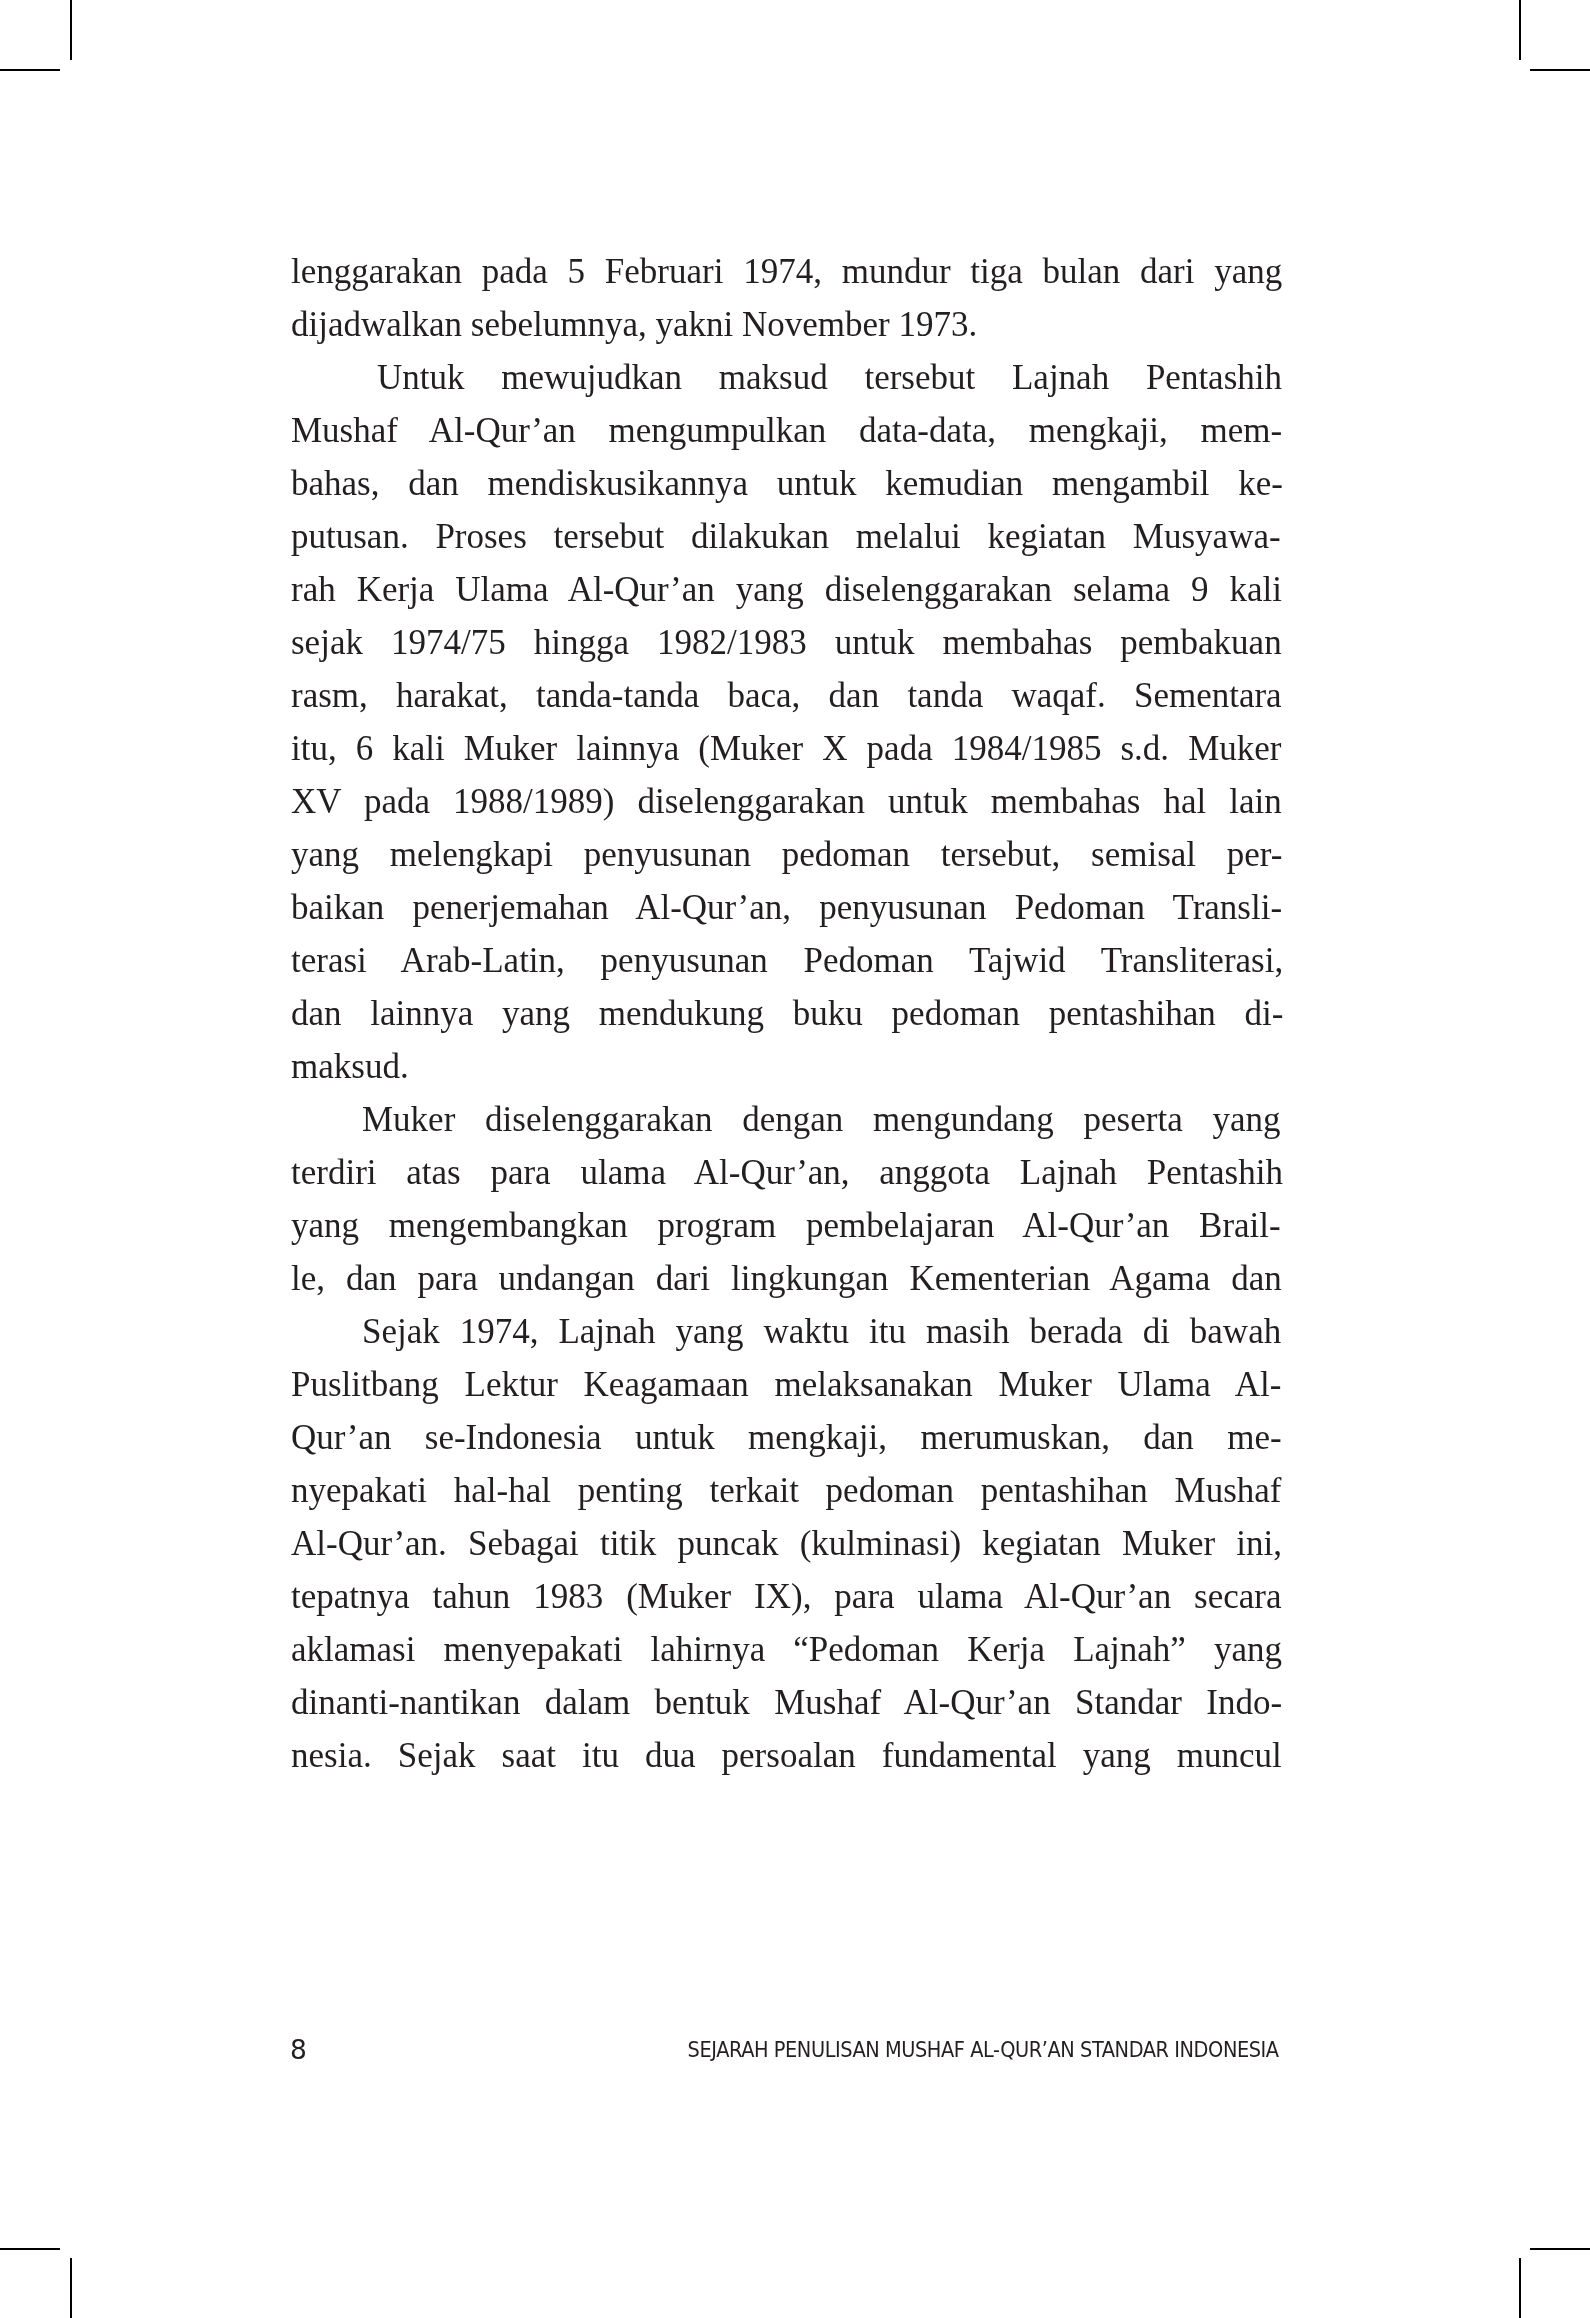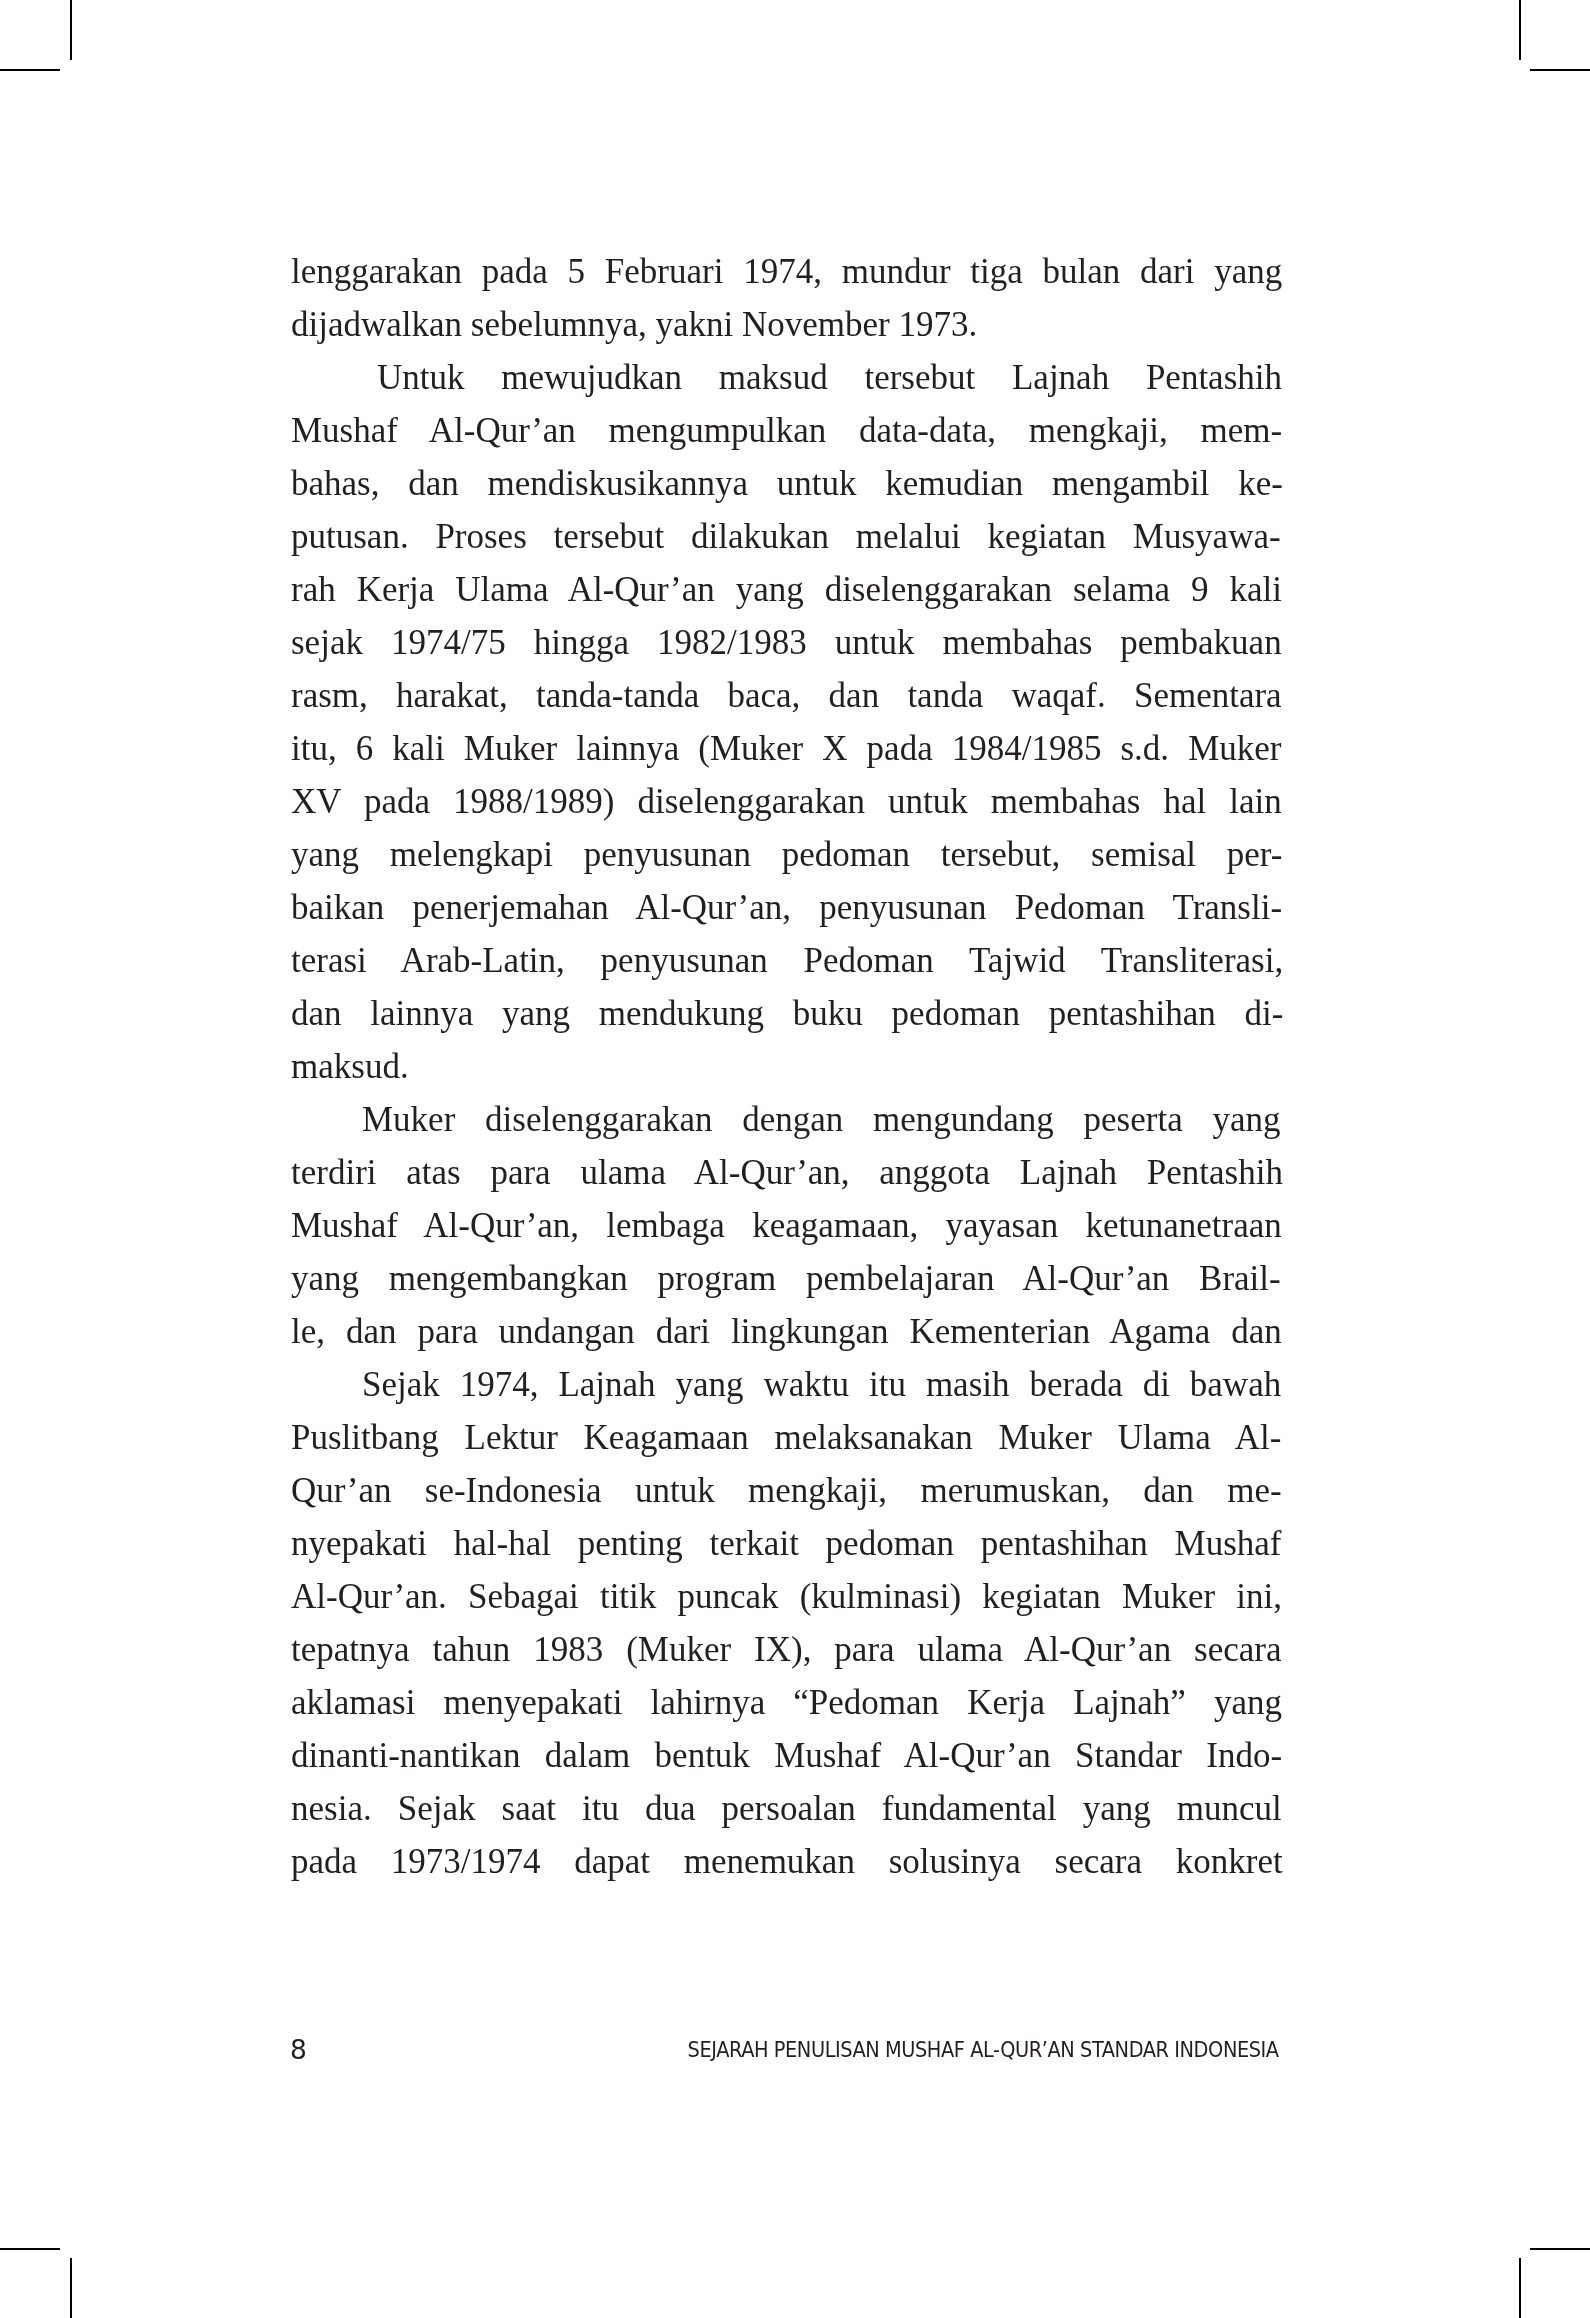--- a/index.html
+++ b/index.html
@@ -58,36 +58,34 @@
     <span class="line" style="display: block; width: auto; word-spacing: 22px; text-align: left; text-align-last: left;">yang melengkapi penyusunan pedoman tersebut, semisal per-</span>
     <span class="line" style="display: block; width: auto; word-spacing: 19.5px; text-align: left; text-align-last: left;">baikan penerjemahan Al-Qur’an, penyusunan Pedoman Transli-</span>
     <span class="line" style="display: block; width: auto; word-spacing: 27px; text-align: left; text-align-last: left;">terasi Arab-Latin, penyusunan Pedoman Tajwid Transliterasi,</span>
     <span class="line" style="display: block; width: auto; word-spacing: 20px; text-align: left; text-align-last: left;">dan lainnya yang mendukung buku pedoman pentashihan di-</span>
     <span class="line last">maksud.</span>
   </p>
 
   <p style="margin:0">
     <span class="line indent" style="display: block; width: auto; word-spacing: 21px; text-align: left; text-align-last: left;">Muker diselenggarakan dengan mengundang peserta yang</span>
     <span class="line" style="display: block; width: auto; word-spacing: 21px; text-align: left; text-align-last: left;">terdiri atas para ulama Al-Qur’an, anggota Lajnah Pentashih</span>
-    <span class="line" style="display: block; width: auto; word-spacing: 18.5px; text-align: left; text-align-last: left;">Mushaf Al-Qur’an, lembaga keagamaan, yayasan ketunanetraan</span>
     <span class="line" style="display: block; width: auto; word-spacing: 21px; text-align: left; text-align-last: left;">yang mengembangkan program pembelajaran Al-Qur’an Brail-</span>
     <span class="line" style="display: block; width: auto; word-spacing: 12.2px; text-align: left; text-align-last: left;">le, dan para undangan dari lingkungan Kementerian Agama dan</span>
   </p>
 
   <p style="margin:0">
     <span class="line indent" style="display: block; width: auto; word-spacing: 11.2px; text-align: left; text-align-last: left;">Sejak 1974, Lajnah yang waktu itu masih berada di bawah</span>
     <span class="line" style="display: block; width: auto; word-spacing: 17px; text-align: left; text-align-last: left;">Puslitbang Lektur Keagamaan melaksanakan Muker Ulama Al-</span>
     <span class="line" style="display: block; width: auto; word-spacing: 24.6px; text-align: left; text-align-last: left;">Qur’an se-Indonesia untuk mengkaji, merumuskan, dan me-</span>
     <span class="line" style="display: block; width: auto; word-spacing: 18px; text-align: left; text-align-last: left;">nyepakati hal-hal penting terkait pedoman pentashihan Mushaf</span>
     <span class="line" style="display: block; width: auto; word-spacing: 12.4px; text-align: left; text-align-last: left;">Al-Qur’an. Sebagai titik puncak (kulminasi) kegiatan Muker ini,</span>
     <span class="line" style="display: block; width: auto; word-spacing: 14.2px; text-align: left; text-align-last: left;">tepatnya tahun 1983 (Muker IX), para ulama Al-Qur’an secara</span>
     <span class="line" style="display: block; width: auto; word-spacing: 19.4px; text-align: left; text-align-last: left;">aklamasi menyepakati lahirnya “Pedoman Kerja Lajnah” yang</span>
     <span class="line" style="display: block; width: auto; word-spacing: 15.6px; text-align: left; text-align-last: left;">dinanti-nantikan dalam bentuk Mushaf Al-Qur’an Standar Indo-</span>
     <span class="line" style="display: block; width: auto; word-spacing: 17.3px; text-align: left; text-align-last: left;">nesia. Sejak saat itu dua persoalan fundamental yang muncul</span>
-    <span class="line" style="display: block; width: auto; word-spacing: 25px; text-align: left; text-align-last: left;">pada 1973/1974 dapat menemukan solusinya secara konkret</span>
   </p>
 </main>
 
 <footer class="footer">
   <span class="page-number">8</span>
   <span class="running-title">SEJARAH PENULISAN MUSHAF AL-QUR’AN STANDAR INDONESIA</span>
 </footer>
 
 
 </body></html>

